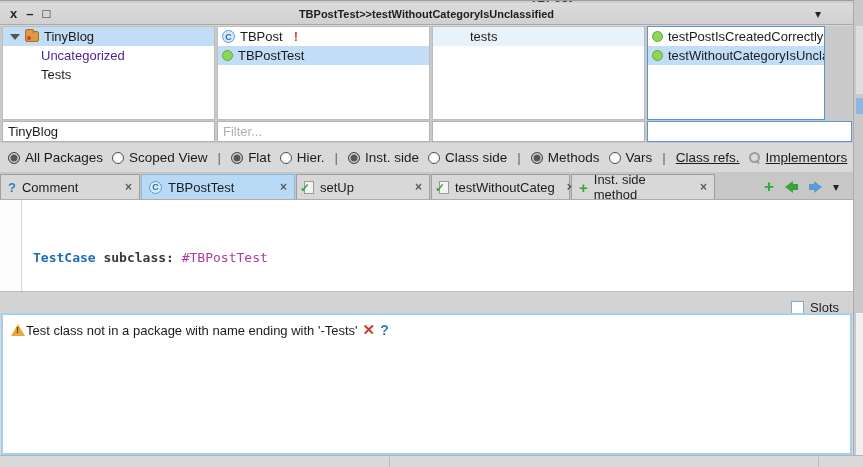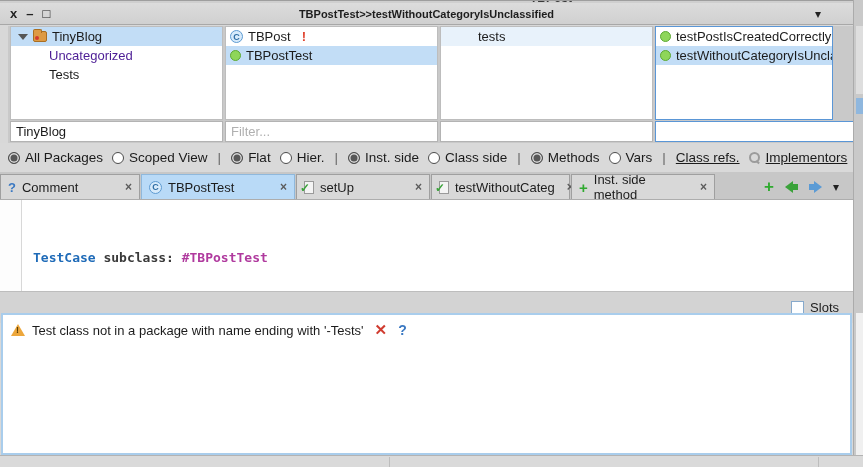--- a/index.html
+++ b/index.html
@@ -12,21 +12,21 @@
   .behind-frag { position:absolute; left:530px; top:-10px; font-weight:700; color:#3a3a3a; font-size:12px; }
 
   
   .titlebar { position:absolute; left:0; top:3px; width:853px; height:22px; background:linear-gradient(#dcdcdc,#d0d0d0); border-bottom:1px solid #a8a8a8; display:flex; align-items:center; }
   .win-controls { display:flex; gap:9px; padding-left:10px; font-weight:700; color:#222; font-size:13px; width:120px; }
   .win-controls span { cursor:default; }
   .title-text { flex:1; text-align:center; font-weight:700; font-size:11px; color:#1d1d1d; }
   .title-menu { width:120px; text-align:right; padding-right:32px; color:#222; font-size:12px; }
 
   
-  .panes { position:absolute; left:8px; top:26px; width:853px; height:117px; background:#c9c9c9; }
+  .panes { position:absolute; left:0; top:26px; width:853px; height:117px; background:#c9c9c9; }
   .pane { position:absolute; top:0; height:94px; background:#ffffff; border:1px solid #bdbdbd; overflow:hidden; }
   .pane.focused { border:1px solid #5a96d6; }
   .pane-footer { position:absolute; top:95px; height:21px; background:#ffffff; border:1px solid #b3b3b3; font-size:13px; display:flex; align-items:center; padding-left:5px; }
   .pane-footer.focused { border:1px solid #5a96d6; }
   .pane-footer input { border:none; outline:none; width:100%; font-family:"Liberation Sans",sans-serif; font-size:13px; background:transparent; }
   .row { height:19px; display:flex; align-items:center; padding-left:4px; gap:5px; white-space:nowrap; }
   .row.sel { background:#c2ddf6; }
   .row.softsel { background:#e8f2fb; }
   .lbl-blue { color:#4c1d95; }
   .lbl-proto { color:#1f44a8; }
@@ -73,31 +73,31 @@
   .arrow .stem-r { width:5px; height:6px; background:#5b9bd5; }
   .tc-caret { color:#222; font-size:12px; }
 
   
   .code-area { position:absolute; left:0; top:199px; width:853px; height:92px; background:#ffffff; border-top:1px solid #adadad; }
   .code-gutter { position:absolute; left:0; top:0; width:22px; height:92px; border-right:1px solid #d8d8d8; background:#fdfdfd; }
   .code-notch { position:absolute; left:0; top:0; width:7px; height:7px; background:#cfcfcf; }
   .code-text { position:absolute; left:33px; top:10px; font-family:"DejaVu Sans Mono","Liberation Mono",monospace; font-size:13px; line-height:19px; white-space:pre; }
   .tok-class  { color:#1f6bb8; font-weight:700; }
   .tok-plain  { color:#3a3a3a; font-weight:600; }
-  .tok-symbol { color:#b03a9e; font-weight:700; }
+  .tok-symbol { color:#b03a9e; font-weight:400; }
   .tok-string { color:#7b35b5; font-weight:600; }
   .code-line.ind { padding-left:24px; }
 
   
   .slots-bar { position:absolute; left:0; top:291px; width:853px; height:32px; background:#d3d3d3; border-top:1px solid #bdbdbd; display:flex; align-items:center; justify-content:flex-end; gap:6px; padding-right:14px; font-size:13px; }
   .slots-check { width:13px; height:13px; background:#fdfeff; border:1px solid #86a9cc; }
 
   
   .qa-panel { position:absolute; left:1px; top:313px; width:851px; height:142px; background:#ffffff; border:2px solid #a9cdec; }
-  .qa-row { display:flex; align-items:center; gap:7px; padding:6px 8px; font-size:13px; color:#1c1c1c; }
+  .qa-row { display:flex; align-items:center; gap:1px; padding:6px 8px; font-size:13px; color:#1c1c1c; }
   .warn-tri { position:relative; width:0; height:0; border-left:7px solid transparent; border-right:7px solid transparent; border-bottom:12px solid #eda73c; flex:none; }
   .warn-tri::after { content:"!"; position:absolute; left:-2px; top:1px; font-size:9px; font-weight:700; color:#5c4008; }
   .qa-close { color:#d03c30; font-weight:700; font-size:15px; padding-left:4px; }
   .qa-help { color:#3a78c2; font-weight:700; font-size:14px; padding-left:4px; }
 
   
   .bottom-strip { position:absolute; left:0; top:455px; width:863px; height:12px; background:#dadada; border-top:1px solid #b3b3b3; }
   .bs-div1 { position:absolute; left:389px; top:1px; width:1px; height:11px; background:#bdbdbd; }
   .bs-div2 { position:absolute; left:818px; top:1px; width:1px; height:11px; background:#bdbdbd; }
   .right-sliver { position:absolute; left:853px; top:0; width:10px; height:455px; background:#c9c9c9; border-left:1px solid #ababab; }

